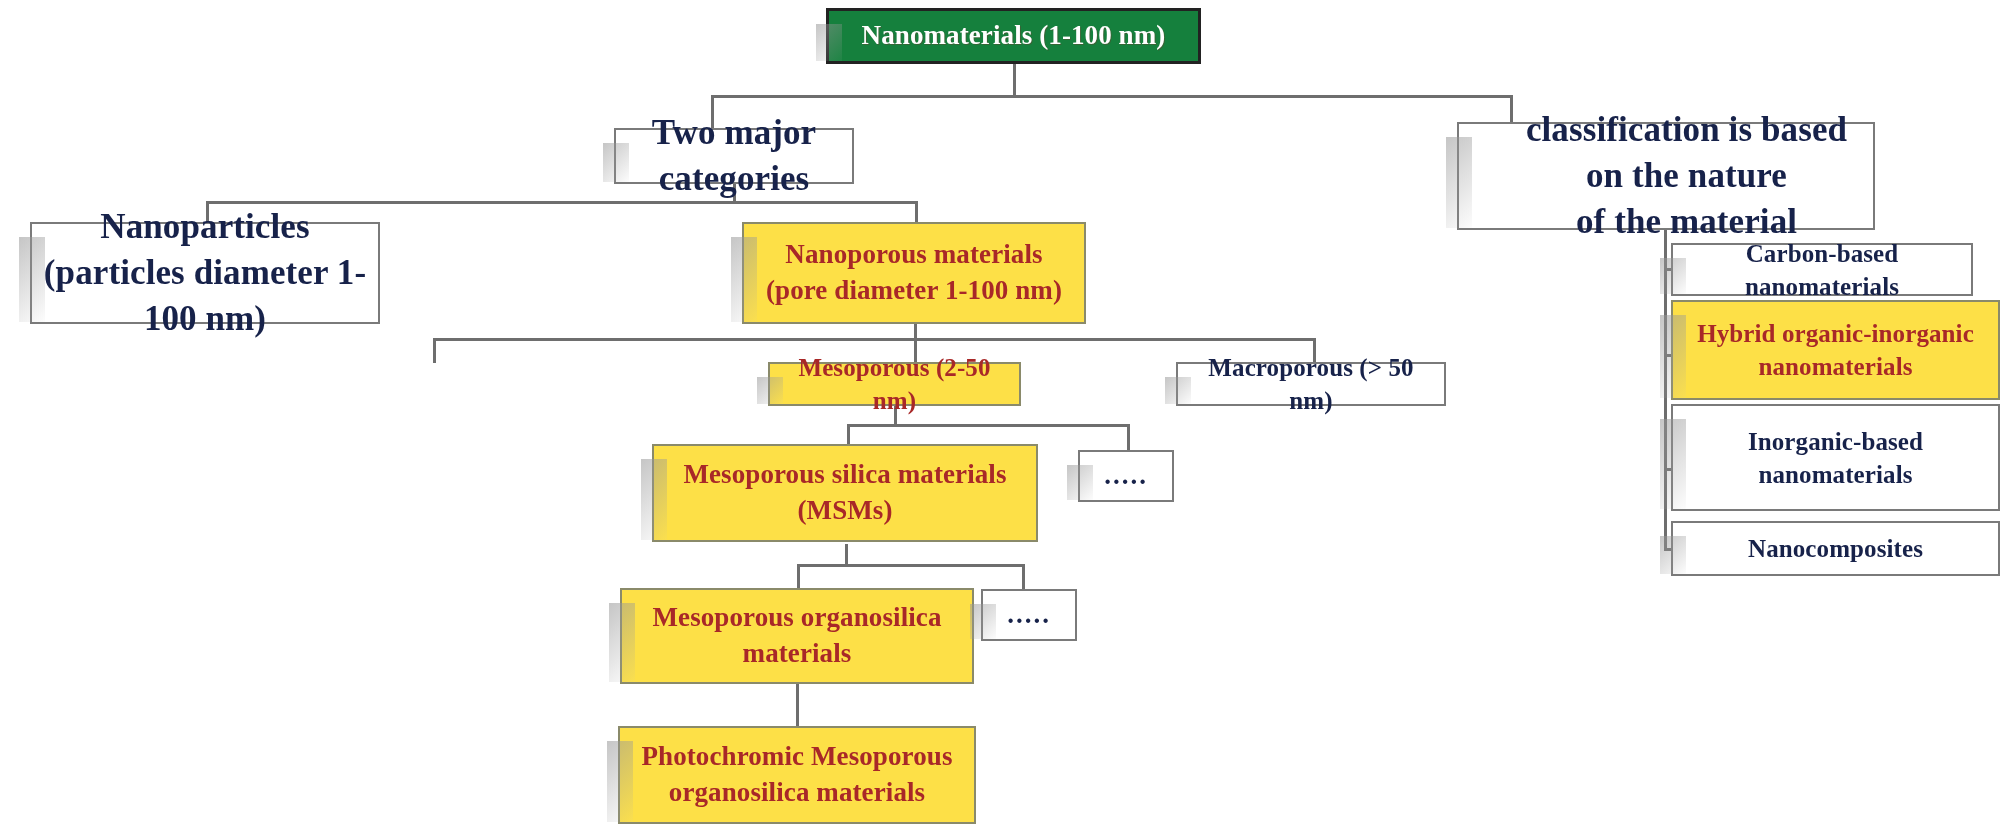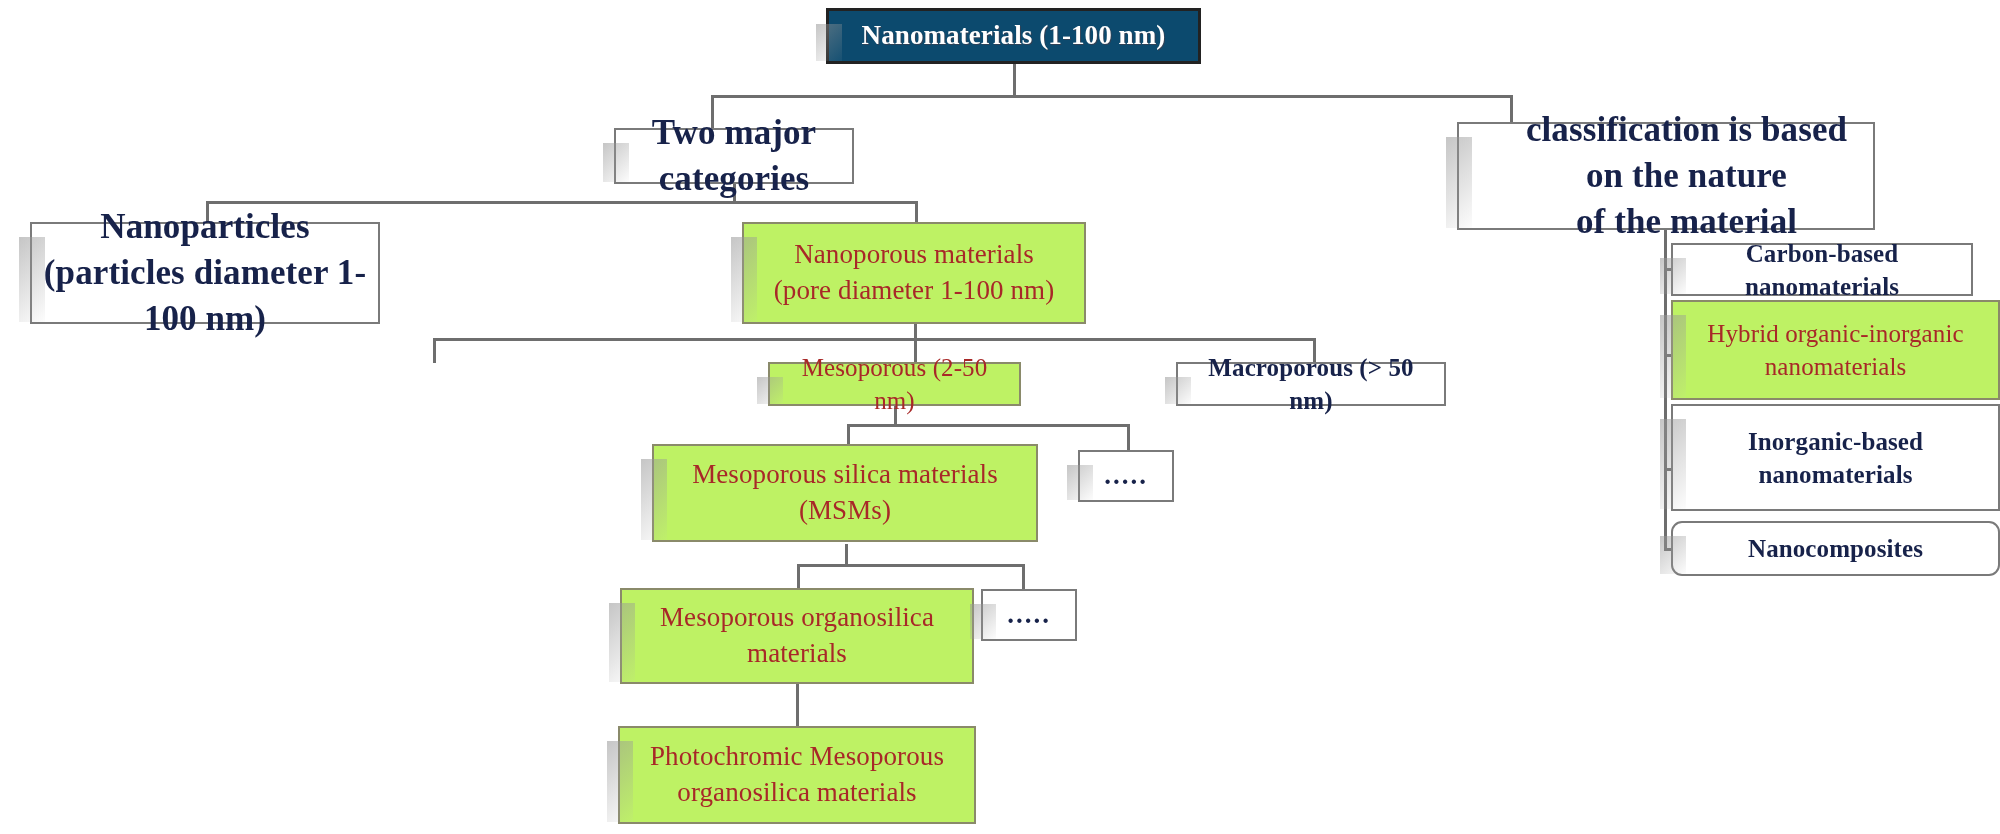--- a/index.html
+++ b/index.html
@@ -53,38 +53,38 @@
     z-index: -1;
     pointer-events: none;
   }
   .node .txt {
     display: block;
     padding: 0 10px;
     white-space: pre-line;
   }
 
   .node.root {
-    background: #0c4a6e;
+    background: #15803d;
     border: 3px solid #222222;
     color: #ffffff;
     font-weight: bold;
     font-size: 27px;
     text-shadow: 1px 1px 0 rgba(120,50,40,0.35);
     text-align: center;
   }
   .node.plain {
     color: #17224a;
     font-weight: bold;
     font-size: 35px;
   }
   .node.yellow {
-    background: #bef264;
+    background: #fde047;
     border: 2px solid #8a8a6a;
     color: #a82828;
-    font-weight: normal;
+    font-weight: bold;
     font-size: 27px;
   }
   .node.dots {
     color: #17224a;
     font-weight: bold;
     font-size: 27px;
     letter-spacing: 2px;
   }
   .node.small { font-size: 25px; }
 </style>
@@ -189,17 +189,17 @@
   <div class="node yellow small" style="left:1671px; top:300px; width:329px; height:100px;">
     <span class="txt">Hybrid organic-inorganic
 nanomaterials</span>
   </div>
 
   <div class="node plain small" style="left:1671px; top:404px; width:329px; height:107px;">
     <span class="txt">Inorganic-based
 nanomaterials</span>
   </div>
 
-  <div class="node plain small" style="left:1671px; top:521px; width:329px; height:55px;border-radius:11px;">
+  <div class="node plain small" style="left:1671px; top:521px; width:329px; height:55px;">
     <span class="txt">Nanocomposites</span>
   </div>
 
 </div>
 
 </body></html>

